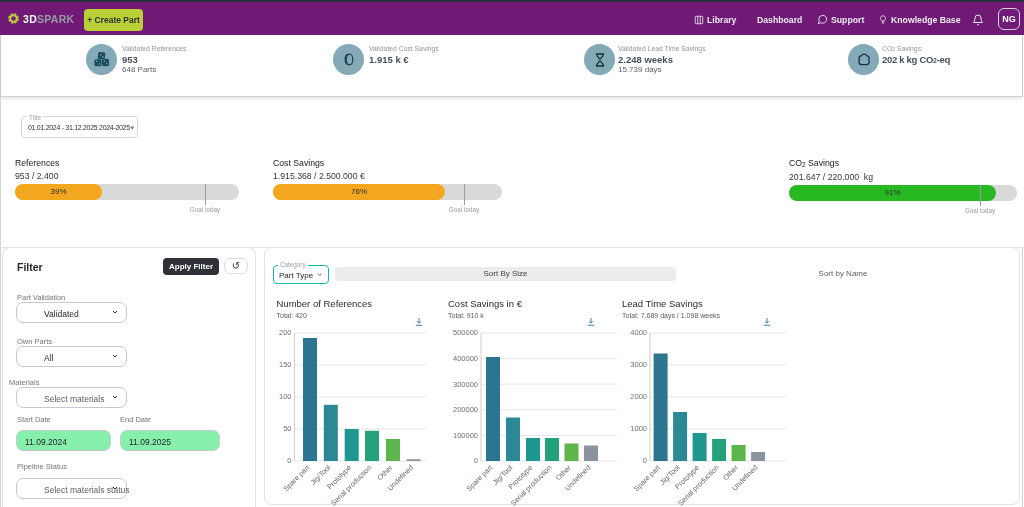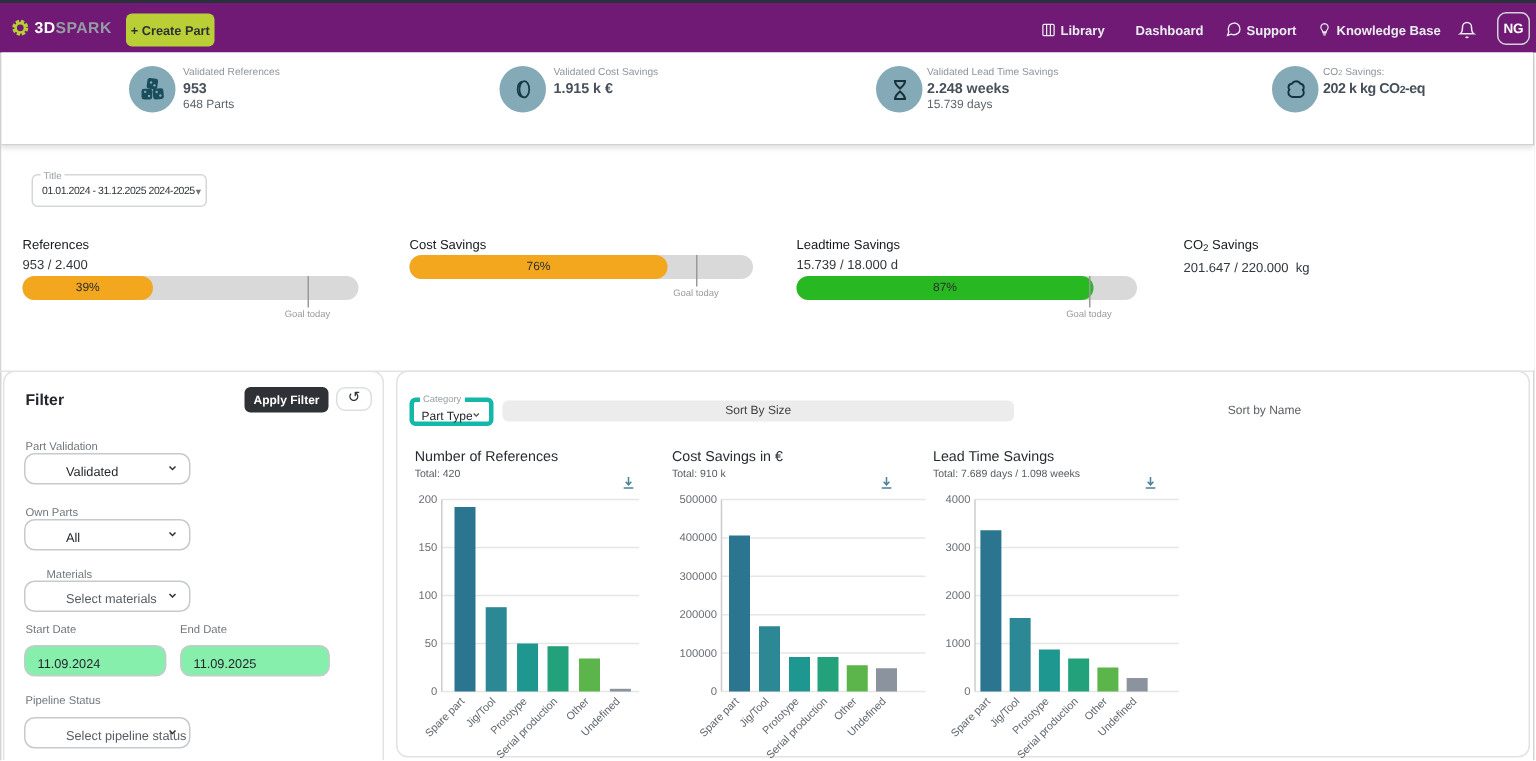--- a/index.html
+++ b/index.html
@@ -55,21 +55,21 @@
   .fselect .ph { color:#575d63; }
   .caret { position:absolute; right:7px; top:5px; }
   .finput { position:absolute; height:21px; border:1px solid #c6cacd; border-radius:7px; background:#86efac; }
   .finput .tx { position:absolute; left:8px; top:6px; font-size:8.5px; color:#23272c; }
 
   #applybtn { position:absolute; left:160px; top:10px; width:56px; height:17px; background:#2e3135; border-radius:4px;
               color:#fff; font-size:8px; font-weight:bold; text-align:center; line-height:17px; }
   #resetbtn { position:absolute; left:221px; top:10px; width:24px; height:16px; border:1px solid #dcdfe2; border-radius:6px; background:#fff;
               text-align:center; line-height:14px; font-size:10px; color:#2e3135; }
 
-  #catsel { position:absolute; left:8px; top:17px; width:56px; height:19px; border:3px solid #14b8a6; border-radius:4px; background:#fff; }
+  #catsel { position:absolute; left:8px; top:17px; width:56px; height:19px; border:1px solid #14b8a6; border-radius:4px; background:#fff; }
   #catsel .lab { position:absolute; left:4px; top:-5px; background:#fff; padding:0 2px; font-size:6.3px; color:#9aa0a6; }
   #catsel .val { position:absolute; left:5px; top:5px; font-size:8px; color:#23272c; }
   #sortsize { position:absolute; left:70px; top:19px; width:341px; height:14px; background:#ececec; border-radius:4px;
               text-align:center; font-size:8px; color:#3f4142; line-height:14px;}
   #sortname { position:absolute; left:407px; top:19px; width:342px; height:14px; text-align:center; font-size:8px; color:#5b6065; line-height:14px; }
 
   .chart { position:absolute; top:48px; }
 </style>
 </head>
 <body>
@@ -176,38 +176,35 @@
     <div class="ptitle">References</div>
     <div class="pvals">953 / 2.400</div>
     <div class="pbar" style="width:224px;">
       <div class="pfill orange" style="width:87px;">39%</div>
       <div class="goal" style="left:190px;"></div>
       <div class="goaltxt" style="left:190px;">Goal today</div>
     </div>
   </div>
   <div class="pgroup" style="left:273px;">
     <div class="ptitle">Cost Savings</div>
+    <div class="pvals">1.915.368 / 2.500.000 €</div>
     <div class="pbar" style="width:229px;">
       <div class="pfill orange" style="width:172px;">76%</div>
       <div class="goal" style="left:191px;"></div>
       <div class="goaltxt" style="left:191px;">Goal today</div>
     </div>
   </div>
-  <div class="pgroup" style="left:531px;">
-    <div class="ptitle">Leadtime Savings</div>
-    <div class="pvals">15.739 / 18.000 d</div>
-    <div class="pbar" style="width:227px;">
-      <div class="pfill green" style="width:198px;">87%</div>
-      <div class="goal" style="left:195px;"></div>
-      <div class="goaltxt" style="left:195px;">Goal today</div>
-    </div>
-  </div>
   <div class="pgroup" style="left:789px;">
     <div class="ptitle">CO<span style="font-size:6.5px; vertical-align:-1px;">2</span> Savings</div>
     <div class="pvals">201.647 / 220.000&nbsp;&nbsp;kg</div>
+    <div class="pbar" style="width:228px;">
+      <div class="pfill green" style="width:207px;">91%</div>
+      <div class="goal" style="left:191px;"></div>
+      <div class="goaltxt" style="left:191px;">Goal today</div>
+    </div>
   </div>
 
   <div class="abs" style="left:0; top:247px; width:1023px; height:1px; background:#e3e3e3;"></div>
 
   <div id="filtercard">
     <div style="position:absolute; left:14px; top:13px; font-size:10.5px; font-weight:bold; color:#23272c;">Filter</div>
     <div id="applybtn">Apply Filter</div>
     <div id="resetbtn">↺</div>
 
     <div class="flabel" style="left:14px; top:45px;">Part Validation</div>
@@ -219,40 +216,40 @@
     </div>
 
     <div class="flabel" style="left:14px; top:89px;">Own Parts</div>
     <div class="fselect" style="top:98px;">
         <span class="tx">All</span>
       <svg class="caret" width="8" height="8" viewBox="0 0 24 24" fill="none" stroke="#2e3135" stroke-width="3">
           <path d="M6 9l6 6 6-6"></path>
         </svg>
     </div>
 
-    <div class="flabel" style="left:28px; top:130px;">Materials</div>
+    <div class="flabel" style="left:6px; top:130px;">Materials</div>
     <div class="fselect" style="top:139px;">
         <span class="tx ph">Select materials</span>
       <svg class="caret" width="8" height="8" viewBox="0 0 24 24" fill="none" stroke="#2e3135" stroke-width="3">
           <path d="M6 9l6 6 6-6"></path>
         </svg>
     </div>
 
     <div class="flabel" style="left:14px; top:167px;text-align:center;">Start Date</div>
     <div class="flabel" style="left:117px; top:167px;">End Date</div>
     <div class="finput" style="left:13px; top:182px; width:95px;">
         <span class="tx">11.09.2024</span>
       </div>
     <div class="finput" style="left:117px; top:182px; width:100px;">
         <span class="tx">11.09.2025</span>
       </div>
 
     <div class="flabel" style="left:14px; top:214px;">Pipeline Status</div>
     <div class="fselect" style="top:230px;">
-        <span class="tx ph">Select pipeline status</span>
+        <span class="tx ph">Select materials status</span>
       <svg class="caret" width="8" height="8" viewBox="0 0 24 24" fill="none" stroke="#2e3135" stroke-width="3">
           <path d="M6 9l6 6 6-6"></path>
         </svg>
     </div>
   </div>
 
   <div id="chartcard">
     <div id="catsel">
       <div class="lab">Category</div>
       <div class="val">Part Type</div>

